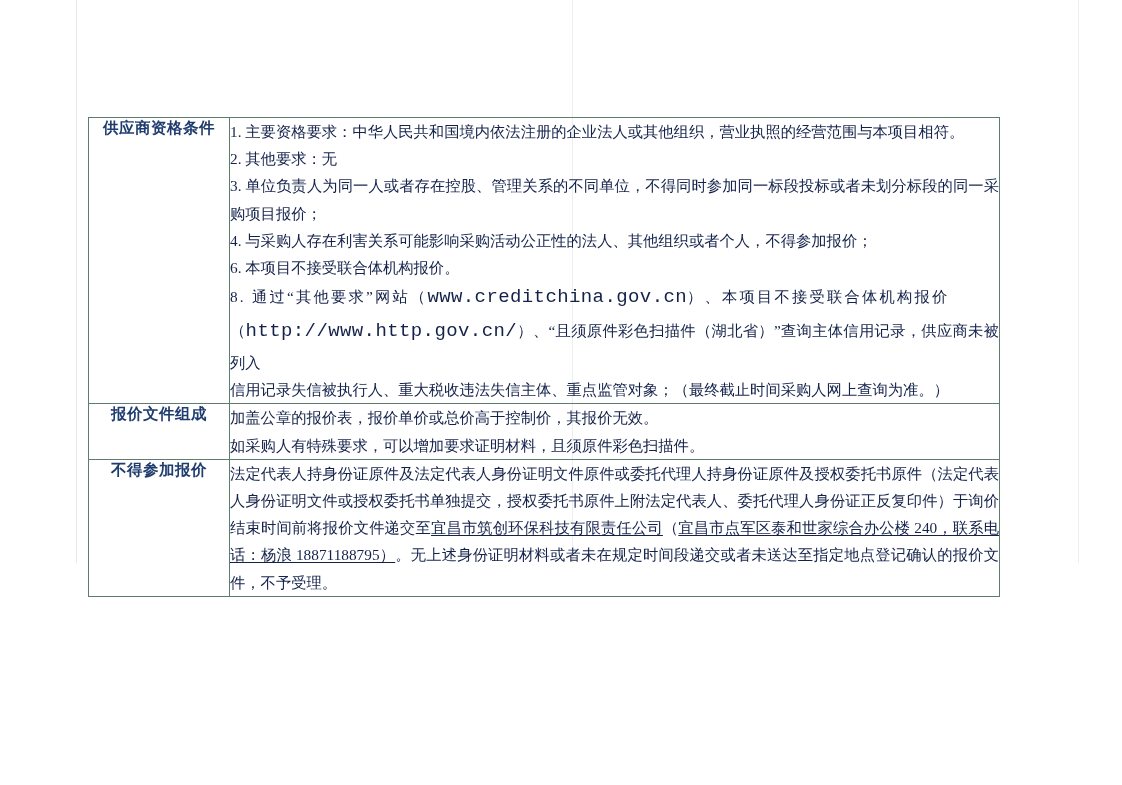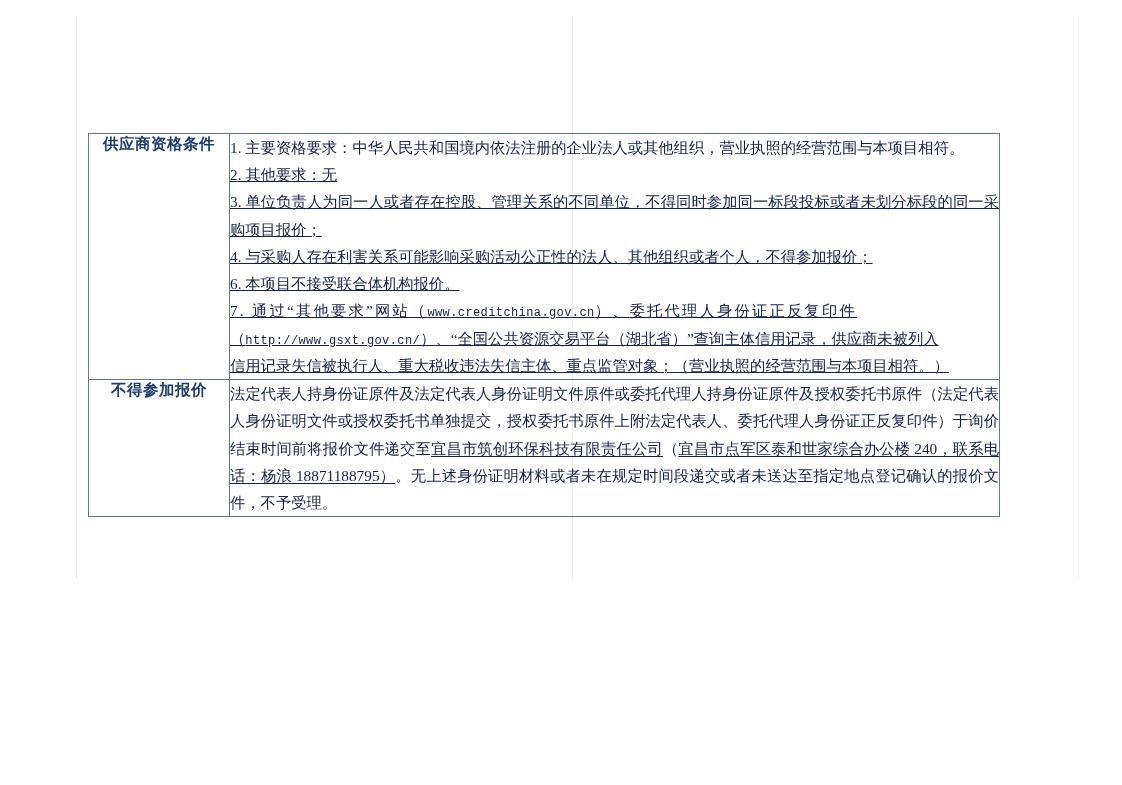--- a/index.html
+++ b/index.html
@@ -25,21 +25,20 @@
   }
   .scan-line.l1 { left: 76px; }
   .scan-line.l2 { left: 572px; background:#eceff0; }
   .scan-line.l3 { left: 1078px; background:#eceff0; }
 
   .page {
     position: absolute;
     left: 0; top: 0;
     width: 1122px;
     height: 563px;
-    margin-top: 16px;
   }
 
   table.doc-table {
     position: absolute;
     left: 88px;
     top: 117px;
     width: 912px;
     border-collapse: collapse;
     table-layout: fixed;
   }
@@ -65,53 +64,60 @@
     font-size: 15.3px;
     line-height: 1.78;
   }
   td.body-cell p {
     margin: 0;
     text-align: justify;
     text-justify: inter-ideograph;
   }
   .mono {
     font-family: "Liberation Mono", "DejaVu Sans Mono", monospace;
-    font-size: 12px;
+    font-size: 19px;
     letter-spacing: 0.4px;
   }
   .spaced {
     letter-spacing: 2.2px;
   }
   .u {
     text-decoration: underline;
     text-underline-offset: 2px;
   }
-  .blk-para + .blk-para { margin-top: 0; text-decoration: underline; }
+  .blk-para + .blk-para { margin-top: 0; }
 </style>
 </head>
 <body>
 
 <div class="page">
   <div class="scan-line l1"></div>
   <div class="scan-line l2"></div>
   <div class="scan-line l3"></div>
 
   <table class="doc-table">
     <tbody>
       <tr>
         <td class="label-cell">供应商资格条件</td>
         <td class="body-cell">
           <p class="blk-para">1. 主要资格要求：中华人民共和国境内依法注册的企业法人或其他组织，营业执照的经营范围与本项目相符。</p>
           <p class="blk-para">2. 其他要求：无</p>
           <p class="blk-para">3. 单位负责人为同一人或者存在控股、管理关系的不同单位，不得同时参加同一标段投标或者未划分标段的同一采购项目报价；</p>
           <p class="blk-para">4. 与采购人存在利害关系可能影响采购活动公正性的法人、其他组织或者个人，不得参加报价；</p>
           <p class="blk-para">6. 本项目不接受联合体机构报价。</p>
-          <p class="blk-para"><span class="spaced">7. 通过</span><span class="spaced">“</span><span class="spaced">其他要求</span><span class="spaced">”</span><span class="spaced">网站</span><span class="spaced">（</span><span class="mono">www.creditchina.gov.cn</span><span class="spaced">）</span><span class="spaced">、</span><span class="spaced">委托代理人身份证正反复印件</span></p>
-          <p class="blk-para"><span>（</span><span class="mono">http://www.gsxt.gov.cn/</span><span>）</span><span>、</span><span>“全国公共资源交易平台（湖北省）”</span><span>查询主体信用记录，供应商未被列入</span></p>
-          <p class="blk-para">信用记录失信被执行人、重大税收违法失信主体、重点监管对象；（营业执照的经营范围与本项目相符。）</p>
+          <p class="blk-para"><span class="spaced">8. 通过</span><span class="spaced">“</span><span class="spaced">其他要求</span><span class="spaced">”</span><span class="spaced">网站</span><span class="spaced">（</span><span class="mono">www.creditchina.gov.cn</span><span class="spaced">）</span><span class="spaced">、</span><span class="spaced">本项目不接受联合体机构报价</span></p>
+          <p class="blk-para"><span>（</span><span class="mono">http://www.http.gov.cn/</span><span>）</span><span>、</span><span>“且须原件彩色扫描件（湖北省）”</span><span>查询主体信用记录，供应商未被列入</span></p>
+          <p class="blk-para">信用记录失信被执行人、重大税收违法失信主体、重点监管对象；（最终截止时间采购人网上查询为准。）</p>
+        </td>
+      </tr>
+      <tr>
+        <td class="label-cell">报价文件组成</td>
+        <td class="body-cell">
+          <p class="blk-para">加盖公章的报价表，报价单价或总价高于控制价，其报价无效。</p>
+          <p class="blk-para">如采购人有特殊要求，可以增加要求证明材料，且须原件彩色扫描件。</p>
         </td>
       </tr>
       <tr>
         <td class="label-cell">不得参加报价</td>
         <td class="body-cell">
           <p class="blk-para"><span>法定代表人持身份证原件及法定代表人身份证明文件原件或委托代理人持身份证原件及授权委托书原件（法定代表人身份证明文件或授权委托书单独提交，授权委托书原件上附法定代表人、委托代理人身份证正反复印件）于询价结束时间前将报价文件递交至</span><span class="u">宜昌市筑创环保科技有限责任公司</span><span>（</span><span class="u">宜昌市点军区泰和世家综合办公楼 240，联系电话：杨浪 18871188795）</span><span>。无上述身份证明材料或者未在规定时间段递交或者未送达至指定地点登记确认的报价文件，不予受理。</span></p>
         </td>
       </tr>
     </tbody>
   </table>

